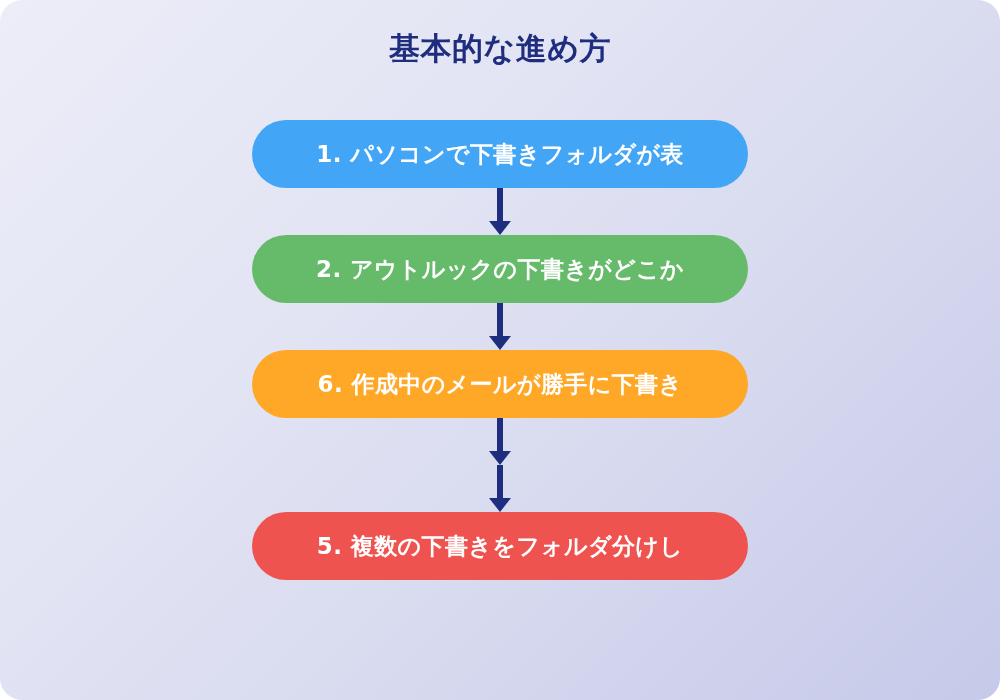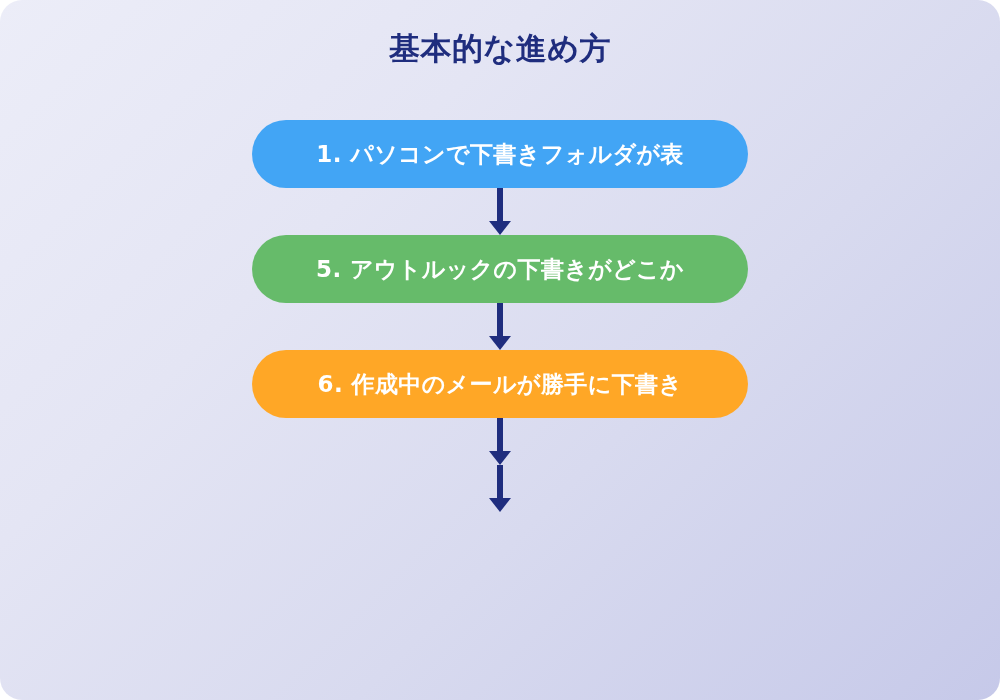--- a/index.html
+++ b/index.html
@@ -89,21 +89,21 @@
       <div class="flow-step" style="background: rgb(66, 165, 245);">
         <div class="flow-step-label">1. パソコンで下書きフォルダが表</div>
       </div>
       <div class="flow-connector">
         <svg width="22" height="47" viewBox="0 0 22 47">
           <rect x="8" y="0" width="6" height="34" fill="#1f2d7e"></rect>
           <polygon points="0,33 22,33 11,47" fill="#1f2d7e"></polygon>
         </svg>
       </div>
       <div class="flow-step" style="background: rgb(102, 187, 106);">
-        <div class="flow-step-label">5. アウトルックの下書きがどこか</div>
+        <div class="flow-step-label">2. アウトルックの下書きがどこか</div>
       </div>
       <div class="flow-connector">
         <svg width="22" height="47" viewBox="0 0 22 47">
           <rect x="8" y="0" width="6" height="34" fill="#1f2d7e"></rect>
           <polygon points="0,33 22,33 11,47" fill="#1f2d7e"></polygon>
         </svg>
       </div>
       <div class="flow-step" style="background: rgb(255, 167, 38);">
         <div class="flow-step-label">6. 作成中のメールが勝手に下書き</div>
       </div>
@@ -112,15 +112,18 @@
           <rect x="8" y="0" width="6" height="34" fill="#1f2d7e"></rect>
           <polygon points="0,33 22,33 11,47" fill="#1f2d7e"></polygon>
         </svg>
       </div>
       <div class="flow-connector">
         <svg width="22" height="47" viewBox="0 0 22 47">
           <rect x="8" y="0" width="6" height="34" fill="#1f2d7e"></rect>
           <polygon points="0,33 22,33 11,47" fill="#1f2d7e"></polygon>
         </svg>
       </div>
+      <div class="flow-step" style="background: rgb(239, 83, 80);">
+        <div class="flow-step-label">5. 複数の下書きをフォルダ分けし</div>
+      </div>
     </div>
 
 </div>
 
 </body></html>

